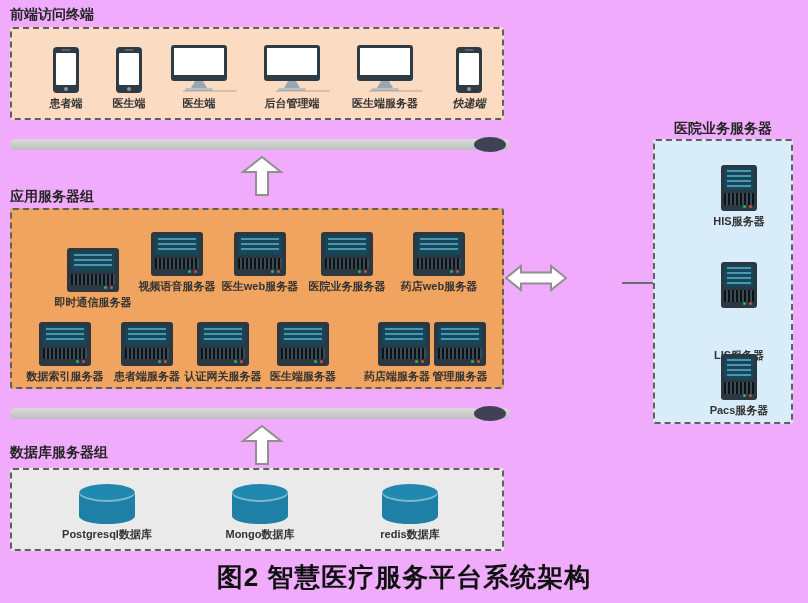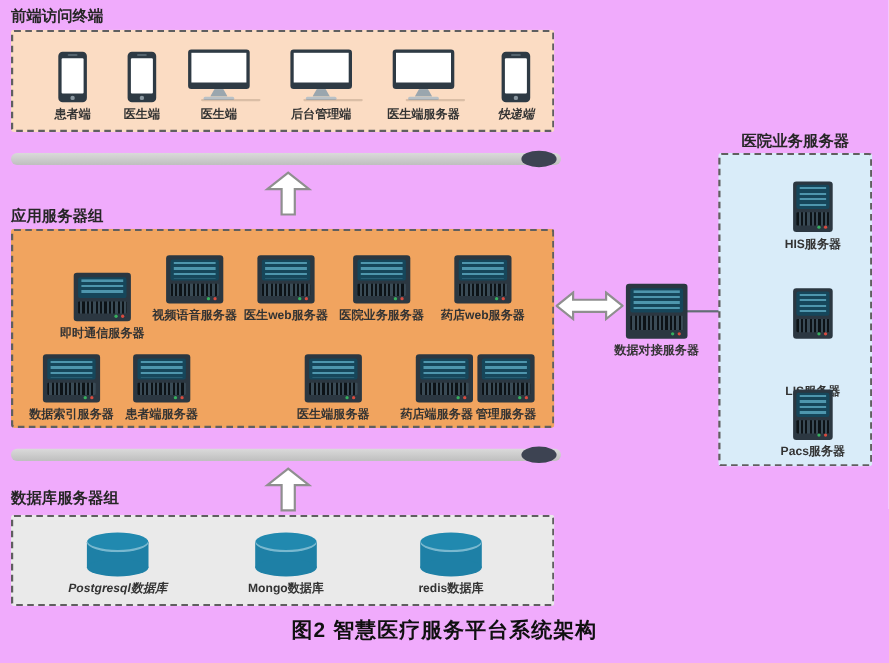--- a/index.html
+++ b/index.html
@@ -57,21 +57,21 @@
 
   
   .flow-bar{position:absolute;left:10px;width:500px;height:11px;border-radius:6px;background:linear-gradient(180deg,#dadada,#bfbfbf);}
   .flow-bar .endpoint{position:absolute;right:4px;top:-2px;width:32px;height:15px;background:#3d4352;border-radius:50%;}
 
   
   .cline{position:absolute;background:#636d75;}
 
   .arrow{position:absolute;}
 
-  .caption{position:absolute;left:0;top:560px;width:808px;text-align:center;font-size:19px;font-weight:bold;color:#101010;letter-spacing:1px;}
+  .caption{position:absolute;left:0;top:560px;width:808px;text-align:center;font-size:26px;font-weight:bold;color:#101010;letter-spacing:1px;}
 </style>
 </head>
 <body>
 
 <div id="stage">
 
   <div class="zone-title" style="left:10px;top:6px;">前端访问终端</div>
   <div class="zone" style="left:10px;top:27px;width:494px;height:93px;background:#fbdcc3;">
     <div class="item" style="left:12px;top:14px;width:84px;">
       <div class="icon-slot" style="height:50px;">
@@ -193,20 +193,28 @@
       <div class="ilabel">数据索引服务器</div>
     </div>
     <div class="item" style="left:87px;top:112px;width:96px;">
       <div class="server w">
           <div class="panel"></div>
           <div class="vents"></div>
           <div class="leds"></div>
         </div>
       <div class="ilabel">患者端服务器</div>
     </div>
+    <div class="item" style="left:163px;top:112px;width:96px;">
+      <div class="server w">
+          <div class="panel"></div>
+          <div class="vents"></div>
+          <div class="leds"></div>
+        </div>
+      <div class="ilabel">认证网关服务器</div>
+    </div>
     <div class="item" style="left:243px;top:112px;width:96px;">
       <div class="server w">
           <div class="panel"></div>
           <div class="vents"></div>
           <div class="leds"></div>
         </div>
       <div class="ilabel">医生端服务器</div>
     </div>
     <div class="item" style="left:322px;top:112px;width:96px;align-items:flex-end;">
       <div class="server w">
@@ -229,21 +237,21 @@
   <div class="flow-bar" style="top:408px;">
     <div class="endpoint"></div>
   </div>
 
   <svg class="arrow" style="left:236px;top:424px;" width="52" height="42" viewBox="0 0 52 42">
     <path d="M20,40 L20,17 L7,17 L26,2 L45,17 L32,17 L32,40 Z" fill="#ffffff" stroke="#8f8f8f" stroke-width="2"></path>
   </svg>
 
   <div class="zone-title" style="left:10px;top:444px;">数据库服务器组</div>
   <div class="zone" style="left:10px;top:468px;width:494px;height:83px;background:#eaeaea;">
-    <div class="item" style="left:35px;top:14px;width:120px;font-style:italic;">
+    <div class="item" style="left:35px;top:14px;width:120px;">
       <div class="db">
           <div class="body"></div>
           <div class="top"></div>
         </div>
       <div class="ilabel">Postgresql数据库</div>
     </div>
     <div class="item" style="left:188px;top:14px;width:120px;">
       <div class="db">
           <div class="body"></div>
           <div class="top"></div>
@@ -261,28 +269,20 @@
 
   <svg class="arrow" style="left:505px;top:264px;" width="62" height="28" viewBox="0 0 62 28">
     <path d="M1,14 L16,2 L16,8.5 L46,8.5 L46,2 L61,14 L46,26 L46,19.5 L16,19.5 L16,26 Z" fill="#ffffff" stroke="#8f8f8f" stroke-width="2"></path>
   </svg>
 
   <div class="cline" style="left:622px;top:282px;width:100px;height:2px;"></div>
   <div class="cline" style="left:672px;top:189px;width:2px;height:190px;"></div>
   <div class="cline" style="left:672px;top:189px;width:50px;height:2px;"></div>
   <div class="cline" style="left:672px;top:377px;width:50px;height:2px;"></div>
 
-  <div class="item" style="left:545px;top:258px;width:104px;z-index:3;">
-    <div class="server g">
-        <div class="panel"></div>
-        <div class="vents"></div>
-        <div class="leds"></div>
-      </div>
-    <div class="ilabel">数据对接服务器</div>
-  </div>
 
   <div class="zone-title" style="left:653px;top:120px;width:140px;text-align:center;">医院业务服务器</div>
   <div class="zone" style="left:653px;top:139px;width:140px;height:285px;background:#d9ecf9;z-index:0;"></div>
 
   <div class="item" style="left:687px;top:165px;width:104px;z-index:3;">
     <div class="server t">
         <div class="panel"></div>
         <div class="vents"></div>
         <div class="leds"></div>
       </div>

